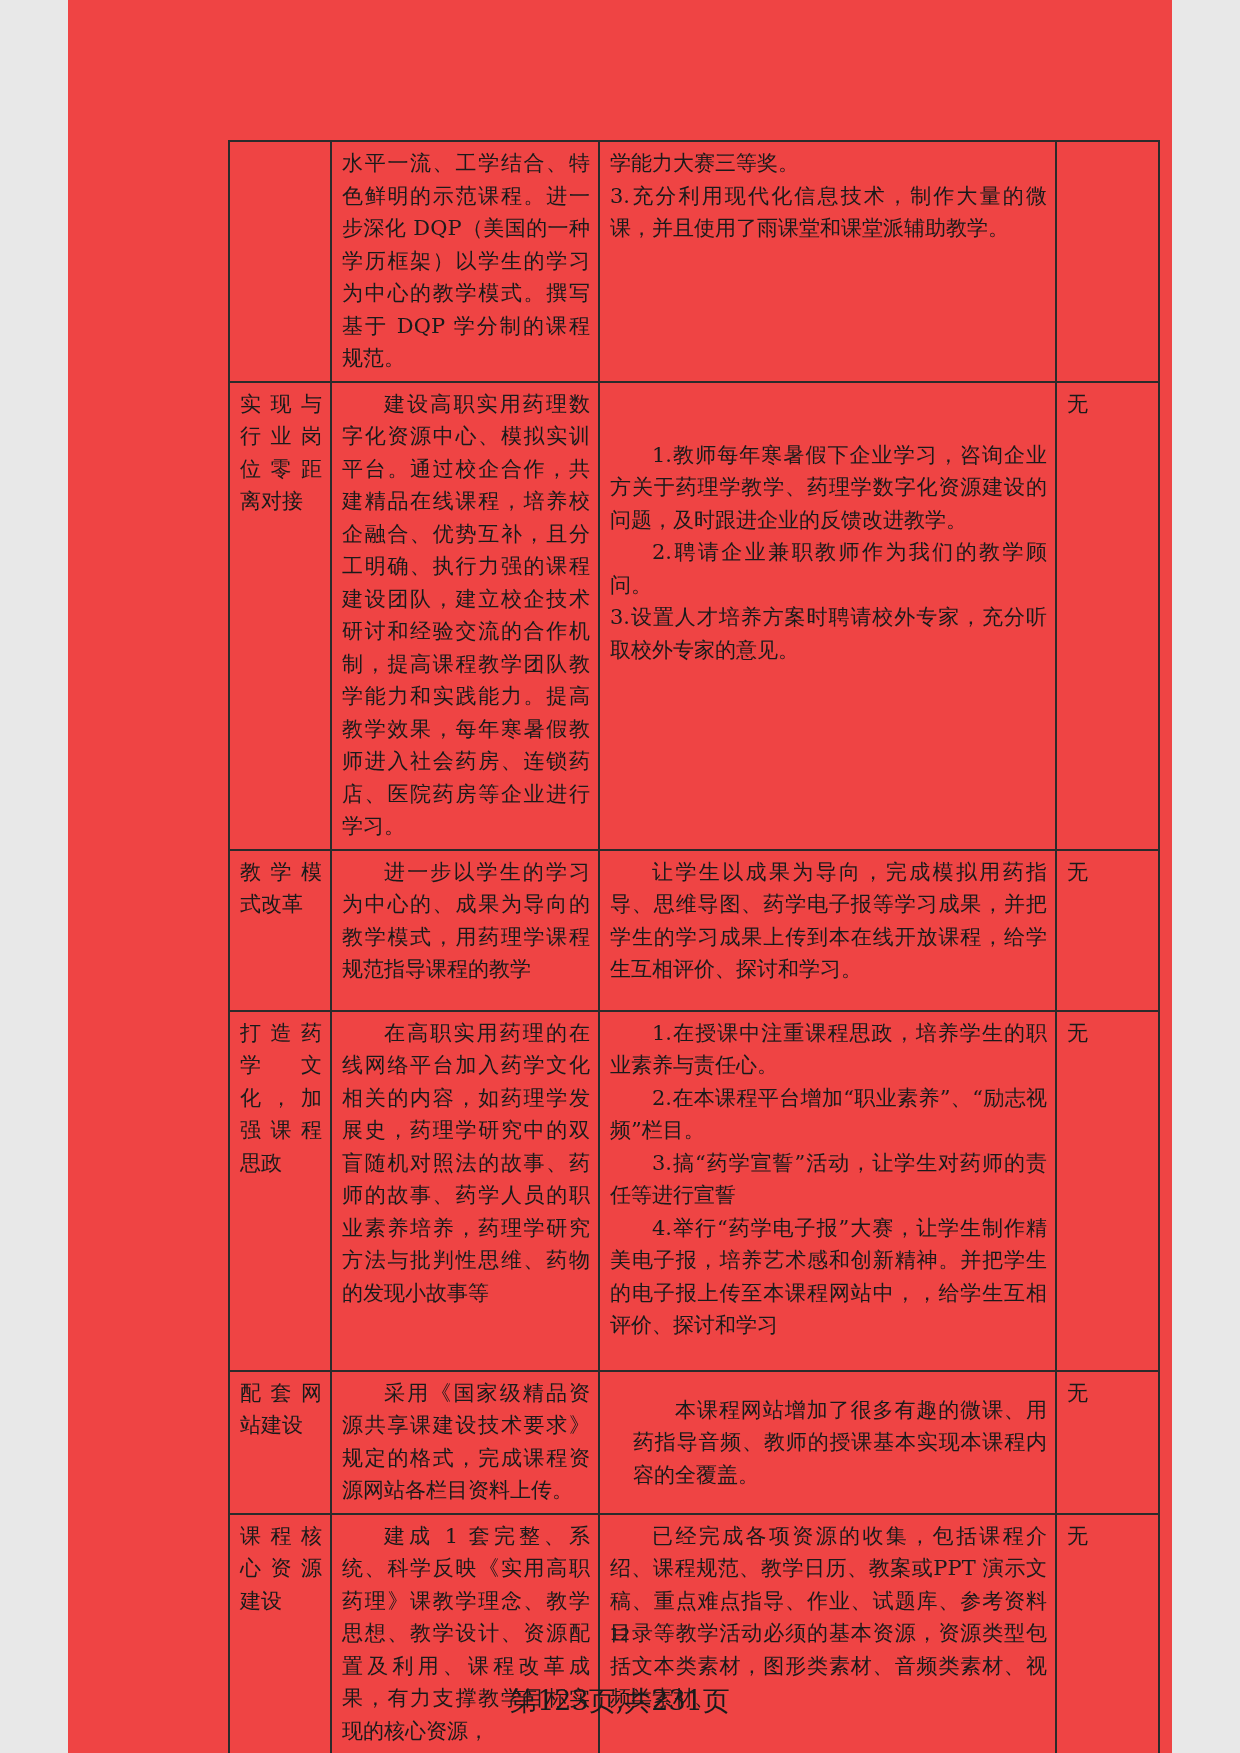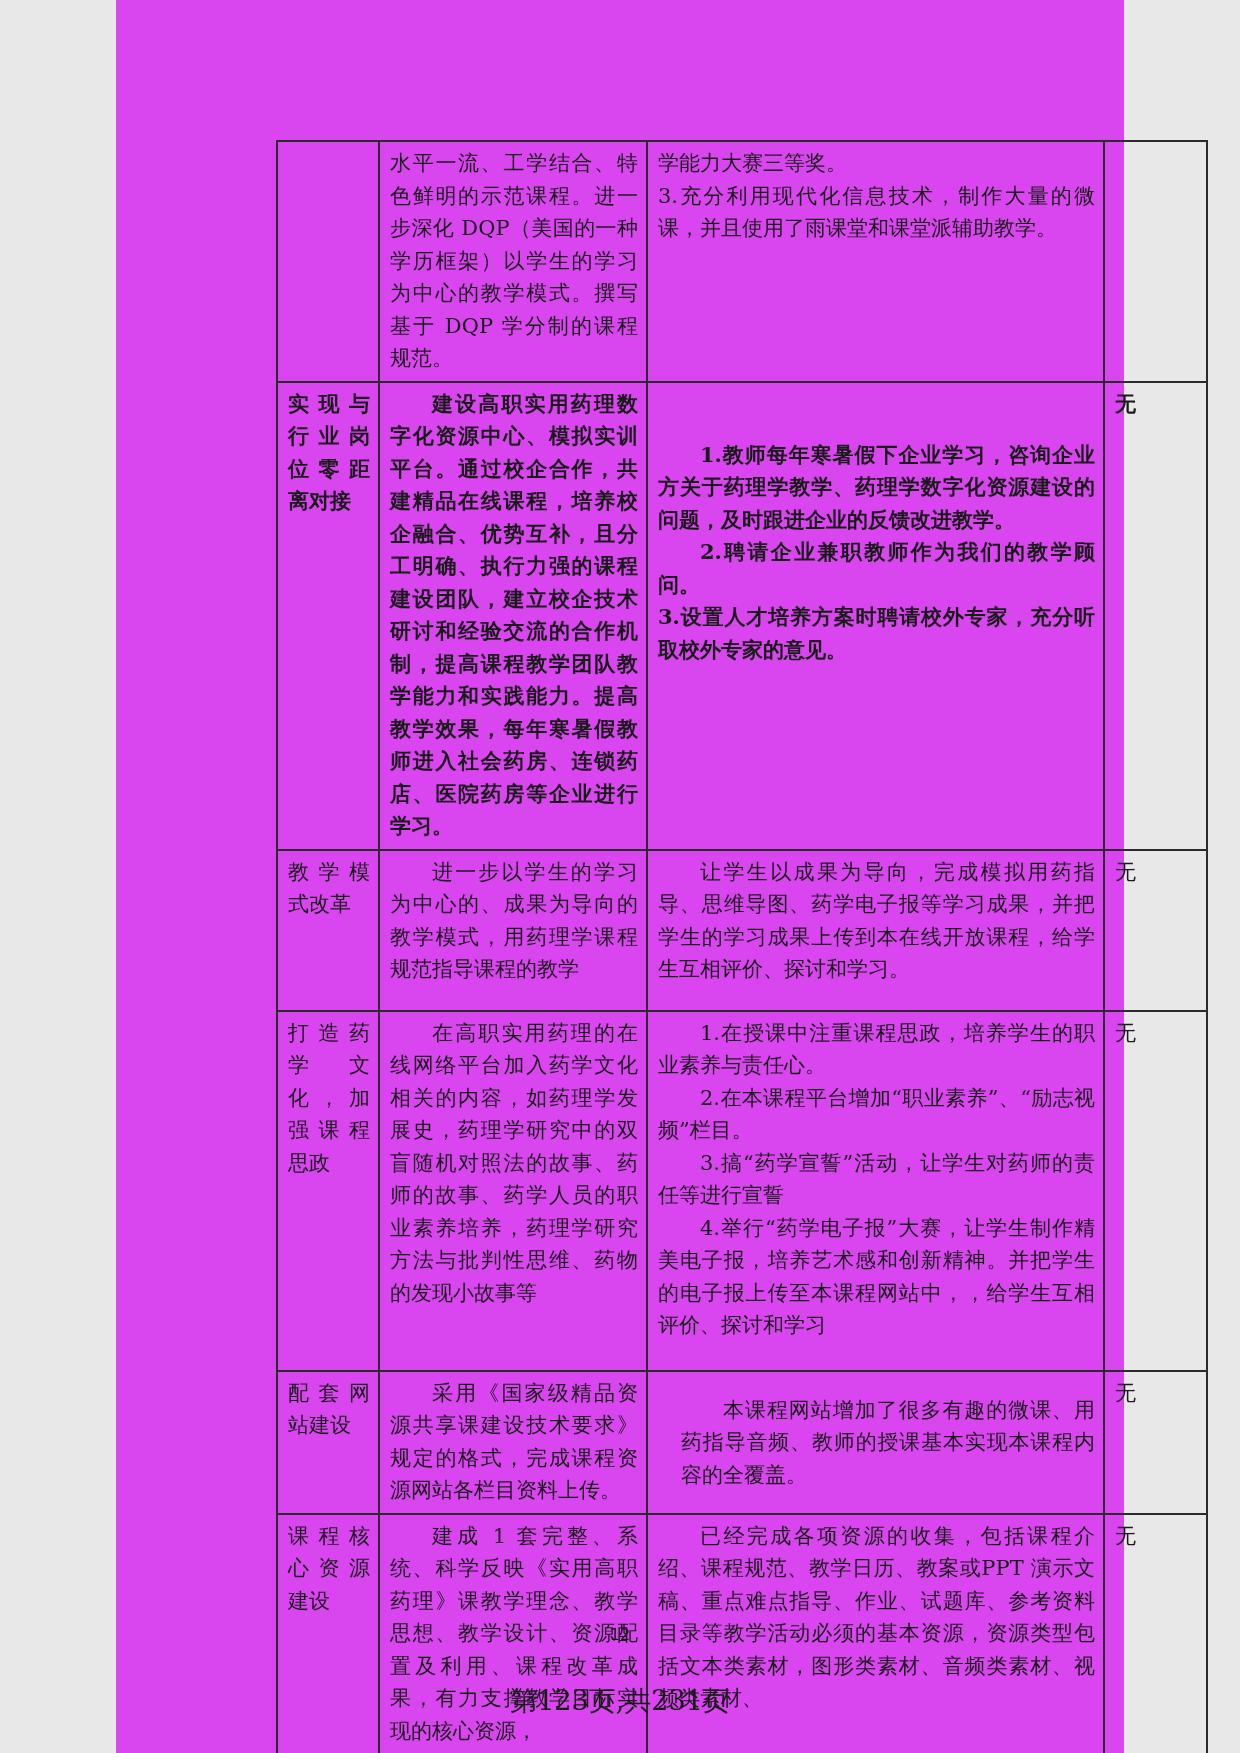--- a/index.html
+++ b/index.html
@@ -1,20 +1,20 @@
 <!DOCTYPE html>
 <html><head>
 <meta charset="utf-8">
 <style>
   html,body { margin:0; padding:0; background:#e8e8e8; }
   .page {
     position:relative;
-    width:1008px; height:1753px;
+    width:1104px; height:1753px;
     margin:0 auto;
-    background:#d946ef;
+    background:#ef4444;
     font-family:"DejaVu Serif","Liberation Serif",serif;
     color:#1a1a1a;
   }
   table.doc-table {
     position:absolute; left:160px; top:140px;
     width:930px;
     border-collapse:collapse;
     table-layout:fixed;
   }
   .doc-table col.c1 { width:102px; }
@@ -22,21 +22,21 @@
   .doc-table col.c3 { width:457px; }
   .doc-table col.c4 { width:103px; }
   .doc-table td {
     border:2px solid #2b2b2b;
     vertical-align:top;
     padding:5px 8px 6px 10px;
     font-size:21px;
     line-height:32.5px;
   }
   tr.r1 { height:205px; }
-  tr.r2 { height:392px;font-weight:bold; }
+  tr.r2 { height:392px; }
   tr.r3 { height:161px; }
   tr.r4 { height:360px;margin-left:32px; }
   tr.r5 { height:134px; }
   tr.r6 { height:193px; }
   .para { margin:0; text-align:justify; word-break:break-all; }
   .para.ind { text-indent:2em; }
   td.pad-xl { padding-top:56px; }
   td.pad-sm { padding-top:22px;padding-left:33px; }
   .note-text { margin:0; }
   .page-num {

